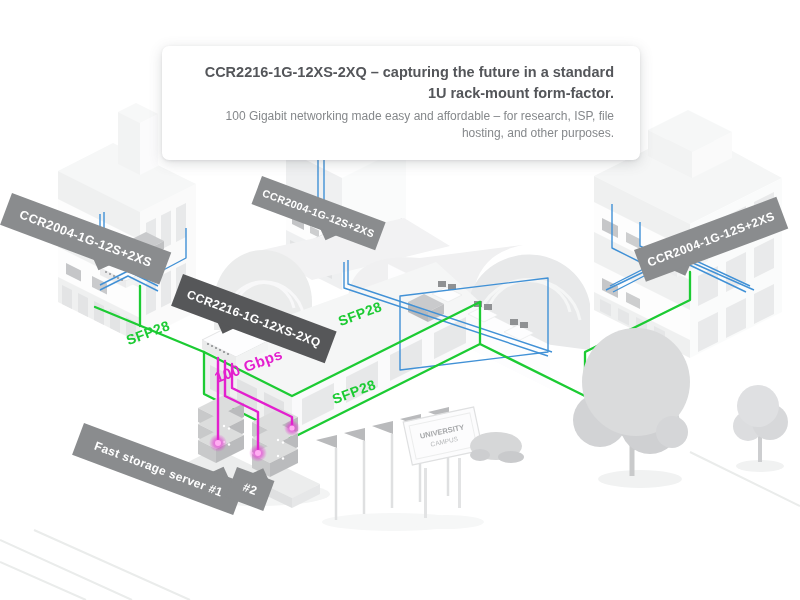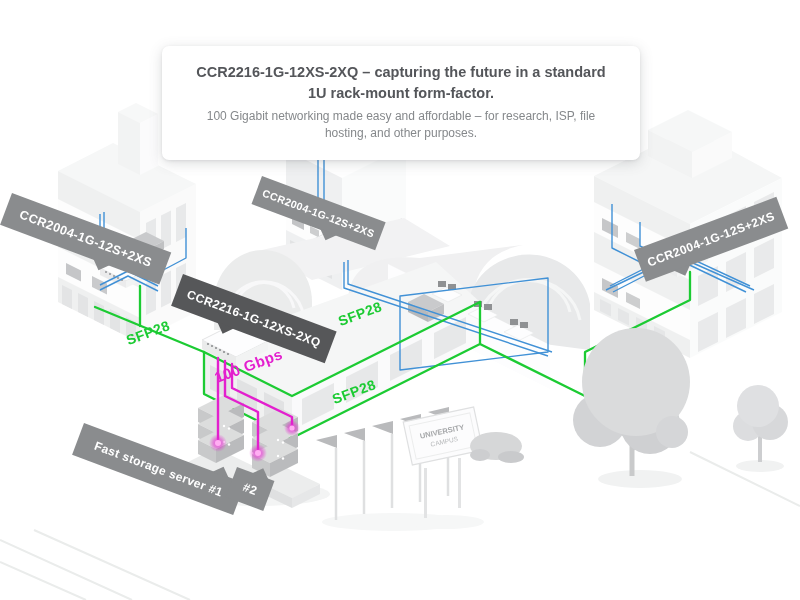--- a/index.html
+++ b/index.html
@@ -4,21 +4,21 @@
 <style>
   html,body{margin:0;padding:0;background:#fff;}
   .stage{position:relative;width:800px;height:600px;background:#ffffff;overflow:hidden;
          font-family:"Liberation Sans",sans-serif;}
   .stage svg{position:absolute;left:0;top:0;}
 
   
   .card{position:absolute;left:162px;top:46px;width:478px;box-sizing:border-box;
         background:#ffffff;border-radius:7px;padding:16px 26px 18px;
         box-shadow:0 3px 14px rgba(80,85,90,.20),0 1px 3px rgba(80,85,90,.12);
-        text-align:center;z-index:30;}
+        text-align:right;z-index:30;}
   .card h1{margin:0 0 4px;font-size:14.5px;line-height:1.45;color:#54565a;font-weight:bold;}
   .card p{margin:0;font-size:12px;line-height:1.4;color:#85888b;}
 
   
   .tag{position:absolute;box-sizing:border-box;display:flex;align-items:center;justify-content:center;
        height:34px;padding:0 10px;color:#fff;font-weight:bold;font-size:12px;letter-spacing:.4px;
        white-space:nowrap;transform-origin:0 0;z-index:20;}
   .tag-gray{background:#8a8c8e;}
   .tag-dark{background:#565759;}
   .fall{transform:rotate(20.5deg);}

